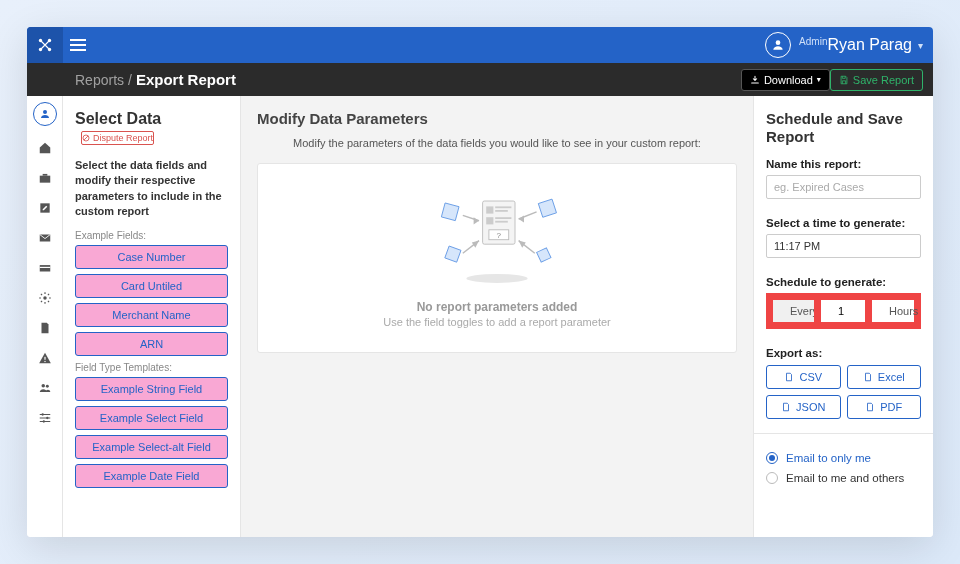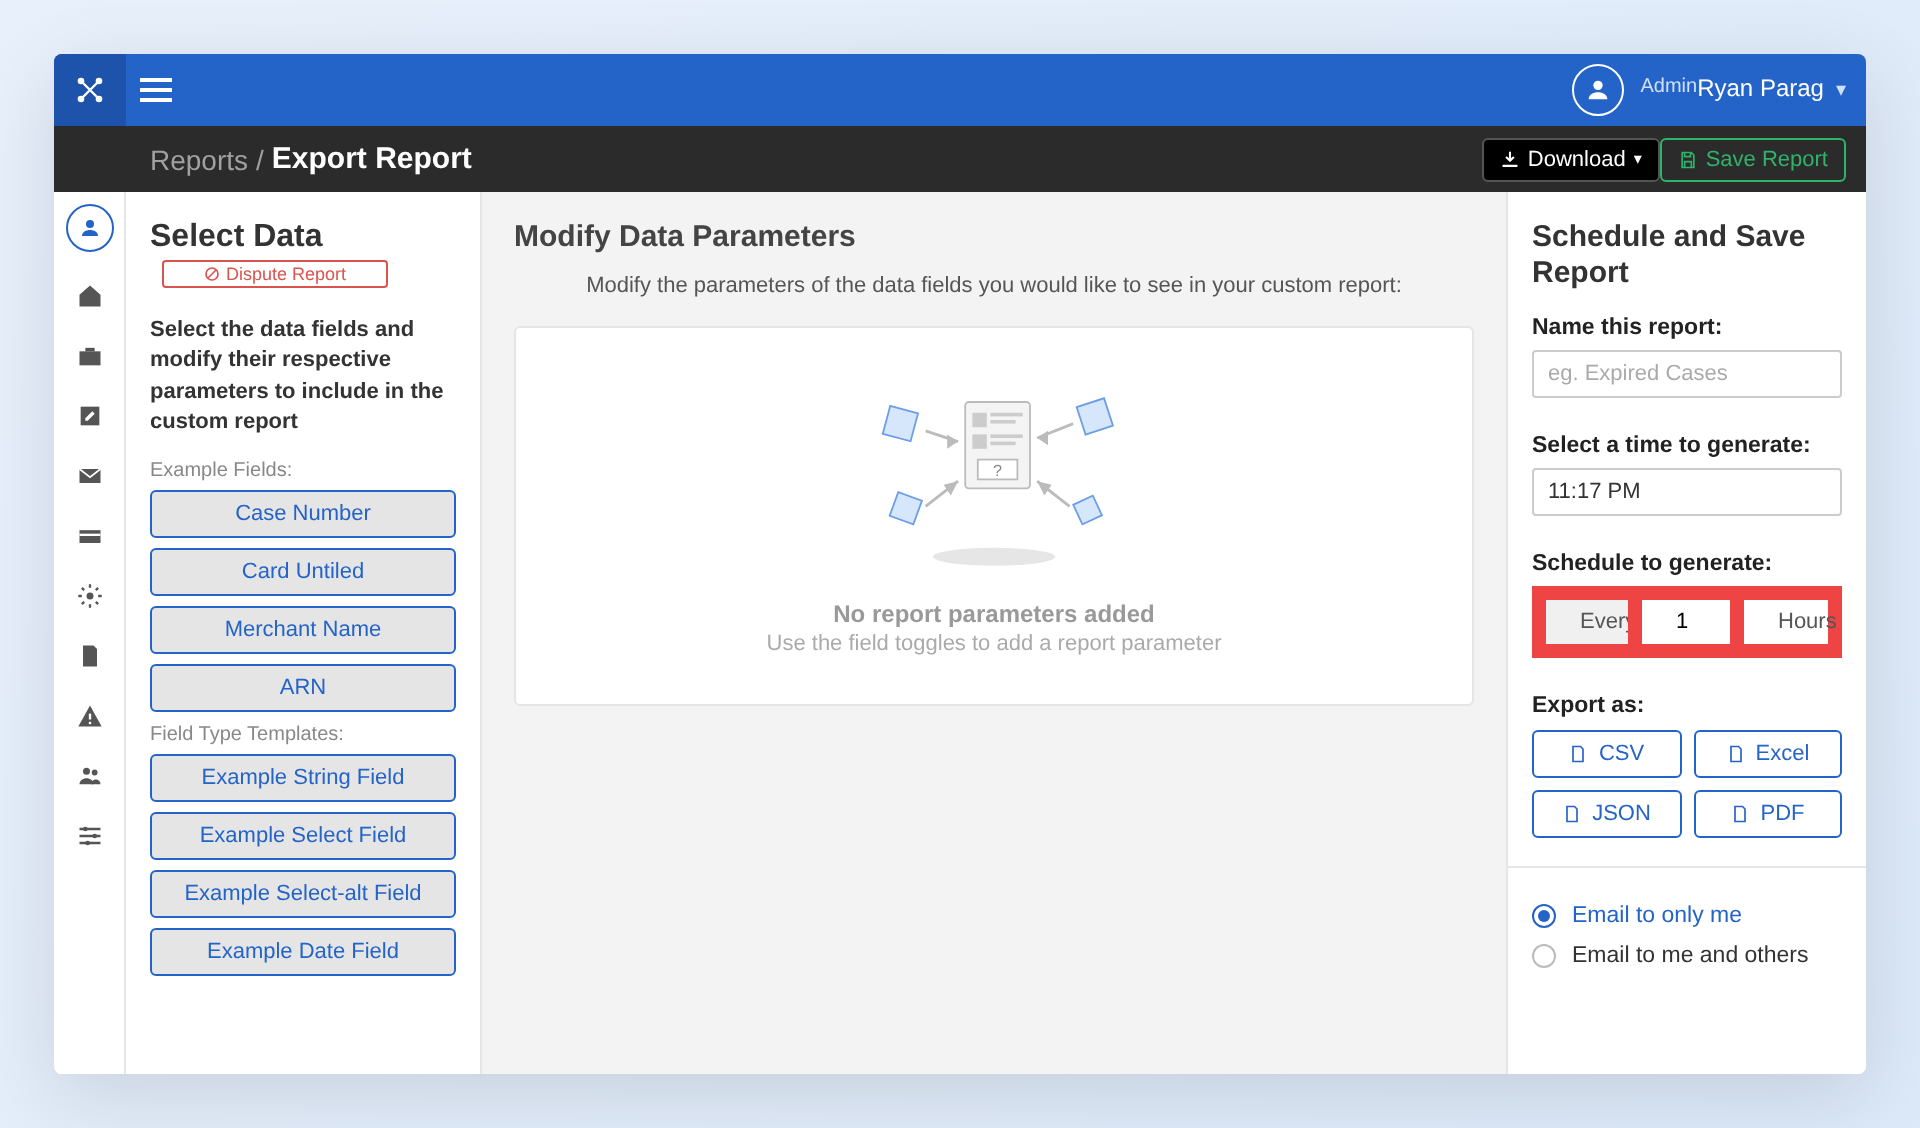--- a/index.html
+++ b/index.html
@@ -43,21 +43,21 @@
     display: flex; align-items: center; justify-content: center;
     cursor: pointer;
   }
   .topbar-spacer { flex: 1; }
   .avatar-ring {
     width: 26px; height: 26px; border: 1.5px solid #fff; border-radius: 50%;
     display: flex; align-items: center; justify-content: center; margin-right: 8px;
   }
   .user-block { display:flex; flex-direction:row; line-height:1.1; font-size:11px; margin-right:6px;}
   .user-block .role { font-size:10px; color:#cfe0f9;}
-  .user-block .name { font-size:12px; }
+  .user-block .name { font-size:16px; }
   .caret-small { font-size:10px; color:#cfe0f9; }
 
   
   .subbar {
     height: 33px;
     background: #2b2b2b;
     display: flex;
     align-items: center;
     padding: 0 10px 0 12px;
     color: #fff;
@@ -100,27 +100,27 @@
     width: 178px;
     background:#fff;
     border-right:1px solid #e5e5e5;
     padding: 14px 12px;
     overflow-y:auto;
   }
   .panel-left h3 { font-size:16px; font-weight:700; color:#333; display:inline-block;}
   .dispute-chip {
     display:inline-flex; align-items:center; gap:3px;
     border:1px solid #d9534f; color:#d9534f; font-size:9px;
-    padding:1px 20px; border-radius:2px; margin-left:6px; vertical-align:middle;
+    padding:1px 0; border-radius:2px; margin-left:6px; vertical-align:middle;
   }
   .panel-left .helper { font-size:11px; color:#333; line-height:1.4; margin:12px 0 10px; font-weight:600;}
   .mini-label { font-size:10px; color:#888; margin:6px 0 4px; }
   .field-btn {
     display:block; width:100%; text-align:center;
-    border:1px solid #2463c7; color:#2463c7; background:#e5e5e5;
+    border:1px solid #2463c7; color:#2463c7; background:#f9a8d4;
     font-size:11px; padding:5px 0; border-radius:3px; margin-bottom:5px; cursor:pointer;
   }
 
   
   .panel-center {
     flex:1; background:#f3f3f3; padding:14px 16px; overflow-y:auto;
   }
   .panel-center h3 { font-size:15px; font-weight:700; color:#444; margin-bottom:10px;}
   .center-sub { text-align:center; font-size:11px; color:#555; margin:10px 0 14px;}
   .placeholder-box {

